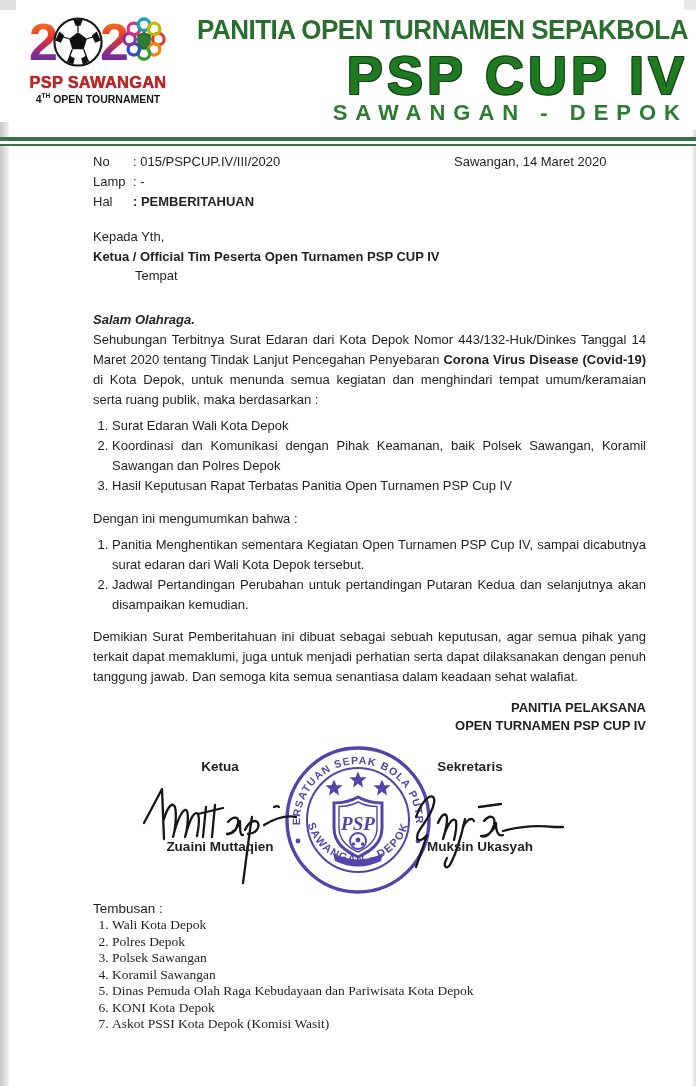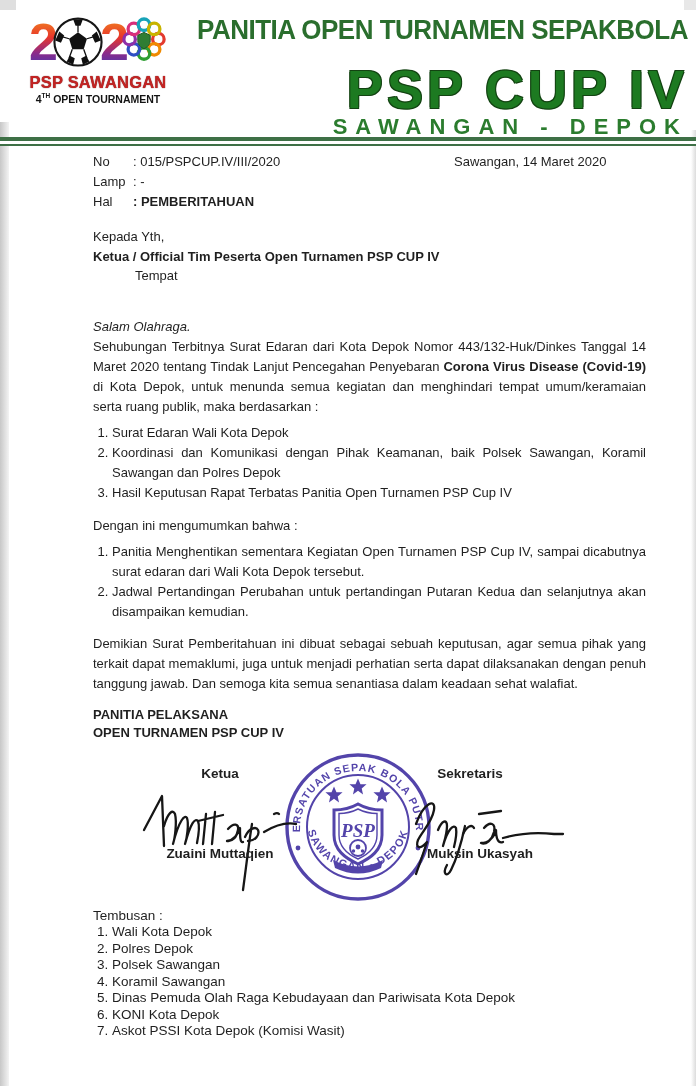--- a/index.html
+++ b/index.html
@@ -27,62 +27,62 @@
   }
   .ball-wrap{width:52px;height:52px;margin:0 -4px;position:relative;z-index:2;}
   .rings-wrap{width:46px;height:58px;margin-left:-6px;}
   .logo-team{font-size:16.5px;font-weight:800;color:#c32423;letter-spacing:0.2px;
     text-shadow:0 0 1px #5e0f0f;margin-top:-1px;white-space:nowrap;}
   .logo-edition{font-size:10.5px;font-weight:800;color:#141414;margin-top:0px;white-space:nowrap;}
   .logo-edition sup{font-size:6.5px;}
   .titles{position:absolute;left:168px;right:8px;top:0;text-align:right;}
   .org-line{margin-top:14px;font-size:26px;font-weight:700;color:#2a6e2d;
     letter-spacing:-0.5px;white-space:nowrap;transform:scaleY(1.06);}
-  .cup-title{margin-top:16px;font-size:54px;font-weight:800;color:#1d7a21;letter-spacing:4px;
+  .cup-title{margin-top:2px;font-size:54px;font-weight:800;color:#1d7a21;letter-spacing:4px;
     line-height:56px;white-space:nowrap;
     text-shadow:1px 1px 0 #134312,-1px 1px 0 #134312,1px -1px 0 #134312,-1px -1px 0 #134312;}
   .loc-line{margin-top:-3px;font-size:22px;font-weight:700;color:#2b7c2e;letter-spacing:8px;white-space:nowrap;}
   .address{position:absolute;left:0;right:0;top:118px;text-align:center;
     font-size:11.5px;font-weight:700;color:#27322a;white-space:nowrap;}
   .rule{position:absolute;left:0;right:0;bottom:1px;height:3px;background:#ffffff;
     border-top:4px solid #3e7046;border-bottom:2px solid #3e7046;}
 
   
   .main{margin:0 50px 0 93px;font-size:13px;line-height:20px;}
   .meta{position:relative;padding-top:5px;}
   .meta-row{line-height:20px;}
   .mlbl{display:inline-block;width:40px;}
   .bold{font-weight:700;}
   .date{position:absolute;left:340px;top:5px;margin-left:21px;}
   .recipient{margin-top:15px;line-height:19.5px;}
   .recipient .indent{padding-left:42px;}
-  .salutation{margin-top:31px;font-weight:400;font-style:italic;}
+  .salutation{margin-top:24px;font-weight:700;font-style:italic;}
   .para{text-align:justify;}
   ol.letter-list{margin:6px 0 0 0;padding-left:19px;}
   ol.letter-list li{text-align:justify;}
   .announce{margin-top:13px;}
   .mt12{margin-top:12px;}
-  .committee{margin-top:12px;text-align:left;font-weight:700;line-height:18px;}
+  .committee{margin-top:12px;text-align:right;font-weight:700;line-height:18px;}
 
   
   .sign-area{position:relative;height:160px;margin-top:4px;}
   .seal{position:absolute;left:283px;top:4px;width:150px;height:152px;opacity:.95;}
   .role{position:absolute;top:20px;width:140px;text-align:center;font-weight:700;font-size:13.5px;}
   .role-ketua{left:150px;}
   .role-sekretaris{left:400px;}
   .sig{position:absolute;}
   .sig-ketua{left:128px;top:38px;width:185px;height:114px;}
   .sig-sekretaris{left:402px;top:44px;width:168px;height:92px;}
   .sign-name{position:absolute;top:100px;font-weight:700;font-size:13.5px;text-align:center;}
   .name-ketua{left:140px;width:160px;}
   .name-sekretaris{left:401px;width:158px;}
 
   
   .tembusan{margin:2px 50px 0 93px;font-size:13.5px;line-height:16.5px;}
-  ol.tembusan-list{margin:0;padding-left:19px;}
+  ol.tembusan-list{margin:0;padding-left:19px;font-family:Liberation Serif, serif;}
 </style>
 </head>
 <body>
 
 <div class="page">
   <div class="corner-tl"></div>
   <div class="corner-tr"></div>
   <div class="edge-left"></div>
   <div class="edge-right"></div>
 

